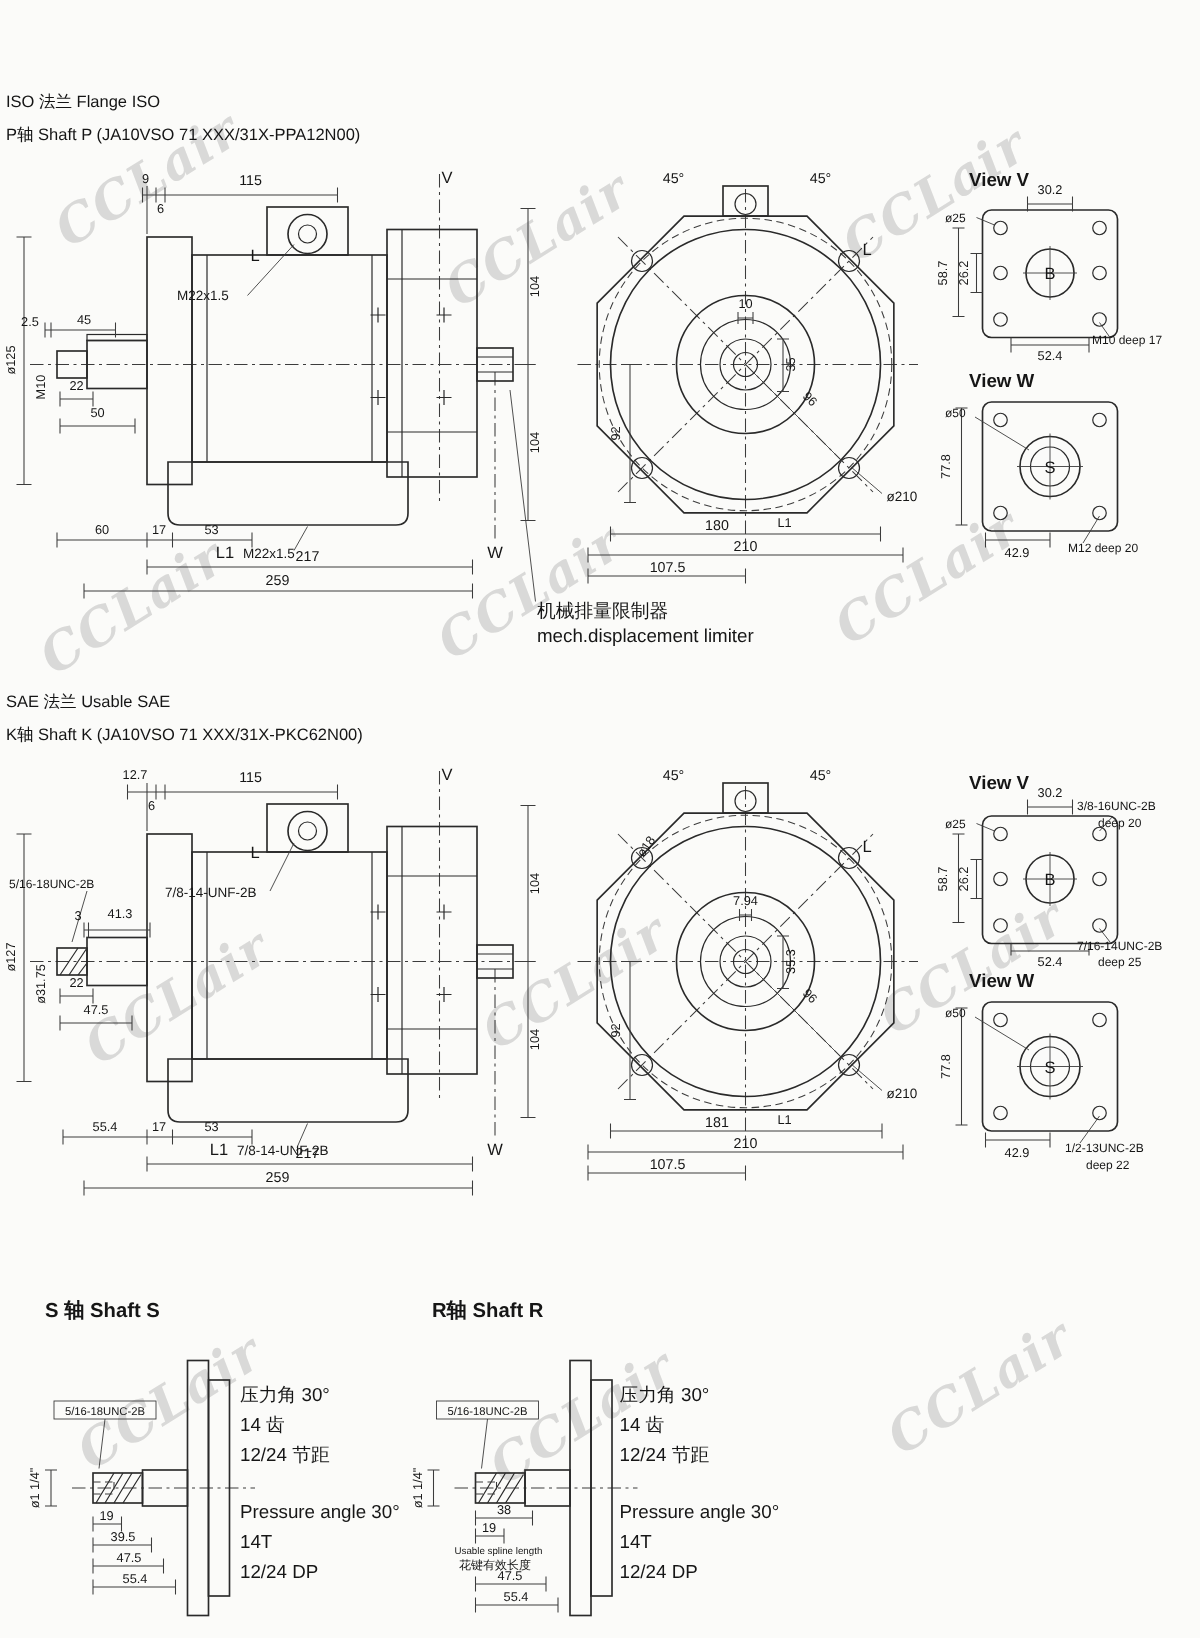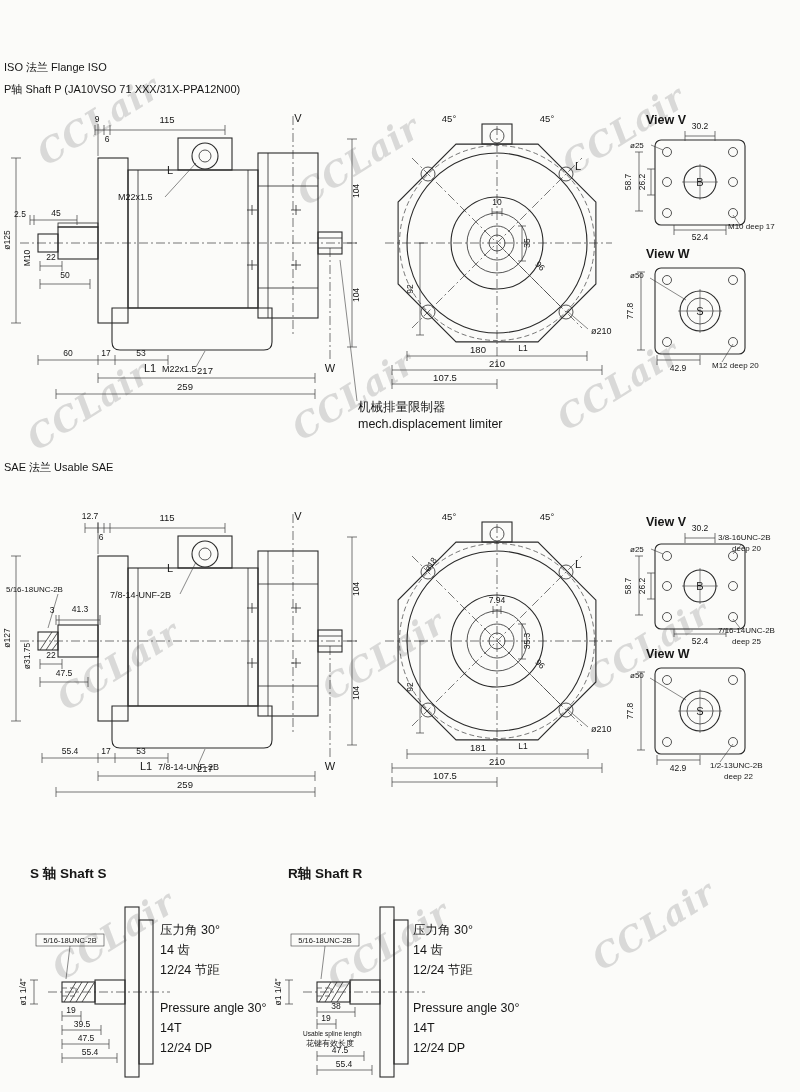--- a/index.html
+++ b/index.html
@@ -43,20 +43,21 @@
   <div class="wm" style="left:50px;top:645px">CCLair</div>
   <div class="wm" style="left:315px;top:635px">CCLair</div>
   <div class="wm" style="left:580px;top:625px">CCLair</div>
   <div class="wm" style="left:45px;top:915px">CCLair</div>
   <div class="wm" style="left:320px;top:925px">CCLair</div>
   <div class="wm" style="left:585px;top:905px">CCLair</div>
 
   <div class="sec" style="top:60px">ISO 法兰  Flange ISO</div>
   <div class="sec" style="top:82px">P轴  Shaft P  (JA10VSO 71 XXX/31X-PPA12N00)</div>
   <div class="sec" style="top:460px">SAE 法兰  Usable SAE</div>
+  <div class="sec" style="top:482px">K轴  Shaft K  (JA10VSO 71 XXX/31X-PKC62N00)</div>
 
   <svg class="draw" style="top:108px" width="800" height="352" viewBox="0 0 800 352">
 
     <g>
       <path class="cl" d="M20 135H360"></path>
       <path class="cl" d="M293 8V228"></path>
       <path class="cl" d="M330 140V252"></path>
       <rect class="o" x="38" y="126" width="20" height="18"></rect>
       <rect class="o" x="58" y="119" width="40" height="32"></rect>
       <rect class="o2" x="58" y="115" width="40" height="4"></rect>

